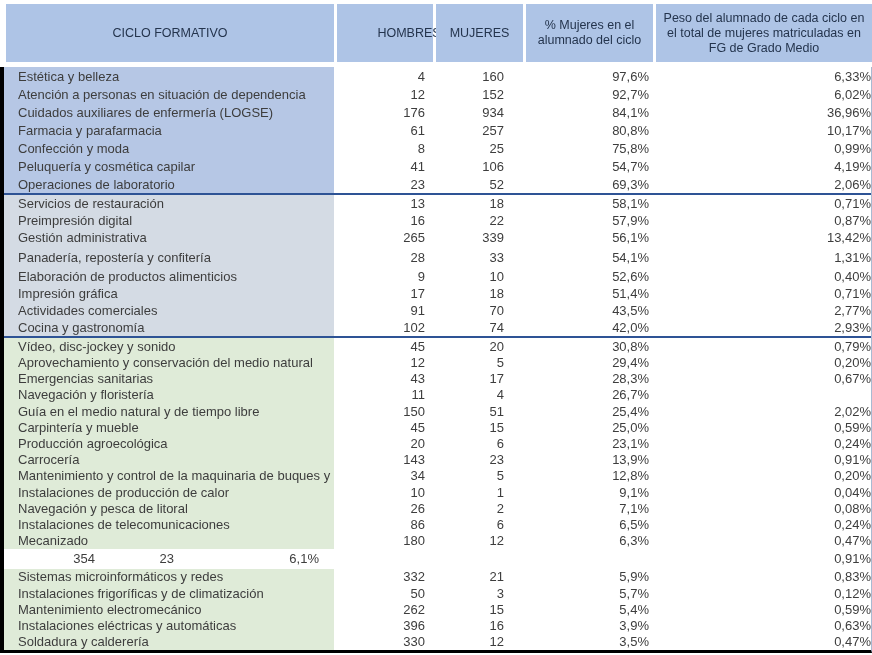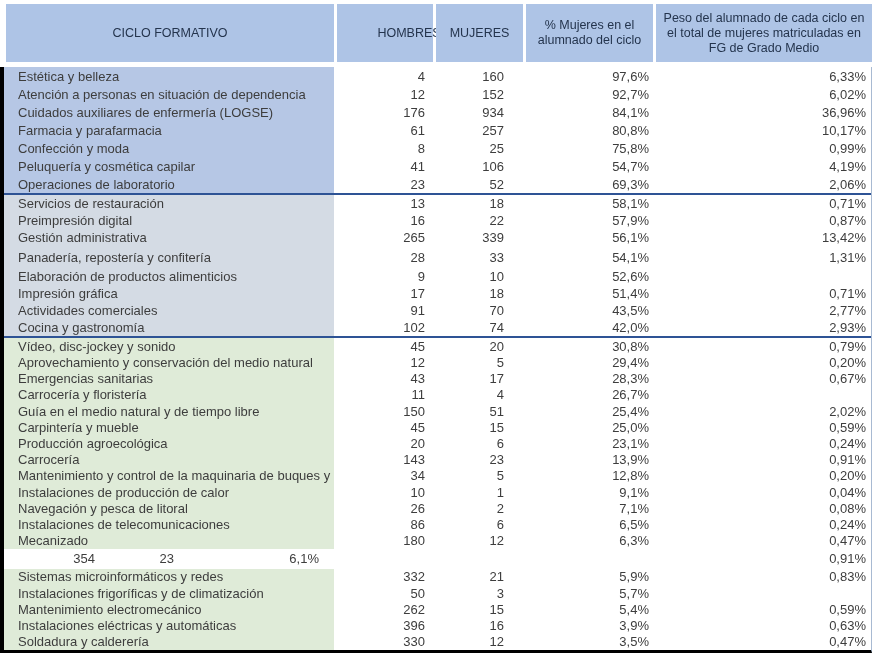--- a/index.html
+++ b/index.html
@@ -63,21 +63,21 @@
     overflow: hidden;
     white-space: nowrap;
   }
   .g1 .cell.label { background: var(--g1-bg); }
   .g2 .cell.label { background: var(--g2-bg); }
   .g3 .cell.label { background: var(--g3-bg); }
   .cell.num { justify-content: flex-end; }
   .cell.hombres { width: 99px;  padding-right: 8px; }
   .cell.mujeres { width: 90px;  padding-right: 19px; }
   .cell.pct     { width: 130px; padding-right: 4px; }
-  .cell.peso    { flex: 1;      padding-right: 5px; }
+  .cell.peso    { flex: 1;      }
   .group-sep {
     height: 0;
     border-top: 2px solid var(--sep-color);
   }
 </style>
 </head>
 <body>
 
 <div class="page" style="--header-bg: #aec4e6; --header-text: #24344d; --body-text: #3d3d3d; --g1-bg: #b6c7e5; --g2-bg: #d4dbe4; --g3-bg: #dfebd8; --sep-color: #2e5395; --outer-border: #000000;">
 
@@ -169,20 +169,21 @@
     <div class="cell num hombres">28</div>
     <div class="cell num mujeres">33</div>
     <div class="cell num pct">54,1%</div>
     <div class="cell num peso">1,31%</div>
   </div>
         <div class="row">
     <div class="cell label">Elaboración de productos alimenticios</div>
     <div class="cell num hombres">9</div>
     <div class="cell num mujeres">10</div>
     <div class="cell num pct">52,6%</div>
+    <div class="cell num peso">0,40%</div>
   </div>
         <div class="row">
     <div class="cell label">Impresión gráfica</div>
     <div class="cell num hombres">17</div>
     <div class="cell num mujeres">18</div>
     <div class="cell num pct">51,4%</div>
     <div class="cell num peso">0,71%</div>
   </div>
         <div class="row">
     <div class="cell label">Actividades comerciales</div>
@@ -216,21 +217,21 @@
     <div class="cell num peso">0,20%</div>
   </div>
         <div class="row">
     <div class="cell label">Emergencias sanitarias</div>
     <div class="cell num hombres">43</div>
     <div class="cell num mujeres">17</div>
     <div class="cell num pct">28,3%</div>
     <div class="cell num peso">0,67%</div>
   </div>
         <div class="row">
-    <div class="cell label">Carrocería y floristería</div>
+    <div class="cell label">Navegación y floristería</div>
     <div class="cell num hombres">11</div>
     <div class="cell num mujeres">4</div>
     <div class="cell num pct">26,7%</div>
   </div>
         <div class="row">
     <div class="cell label">Guía en el medio natural y de tiempo libre</div>
     <div class="cell num hombres">150</div>
     <div class="cell num mujeres">51</div>
     <div class="cell num pct">25,4%</div>
     <div class="cell num peso">2,02%</div>
@@ -302,20 +303,21 @@
     <div class="cell num hombres">332</div>
     <div class="cell num mujeres">21</div>
     <div class="cell num pct">5,9%</div>
     <div class="cell num peso">0,83%</div>
   </div>
         <div class="row">
     <div class="cell label">Instalaciones frigoríficas y de climatización</div>
     <div class="cell num hombres">50</div>
     <div class="cell num mujeres">3</div>
     <div class="cell num pct">5,7%</div>
+    <div class="cell num peso">0,12%</div>
   </div>
         <div class="row">
     <div class="cell label">Mantenimiento electromecánico</div>
     <div class="cell num hombres">262</div>
     <div class="cell num mujeres">15</div>
     <div class="cell num pct">5,4%</div>
     <div class="cell num peso">0,59%</div>
   </div>
         <div class="row">
     <div class="cell label">Instalaciones eléctricas y automáticas</div>

